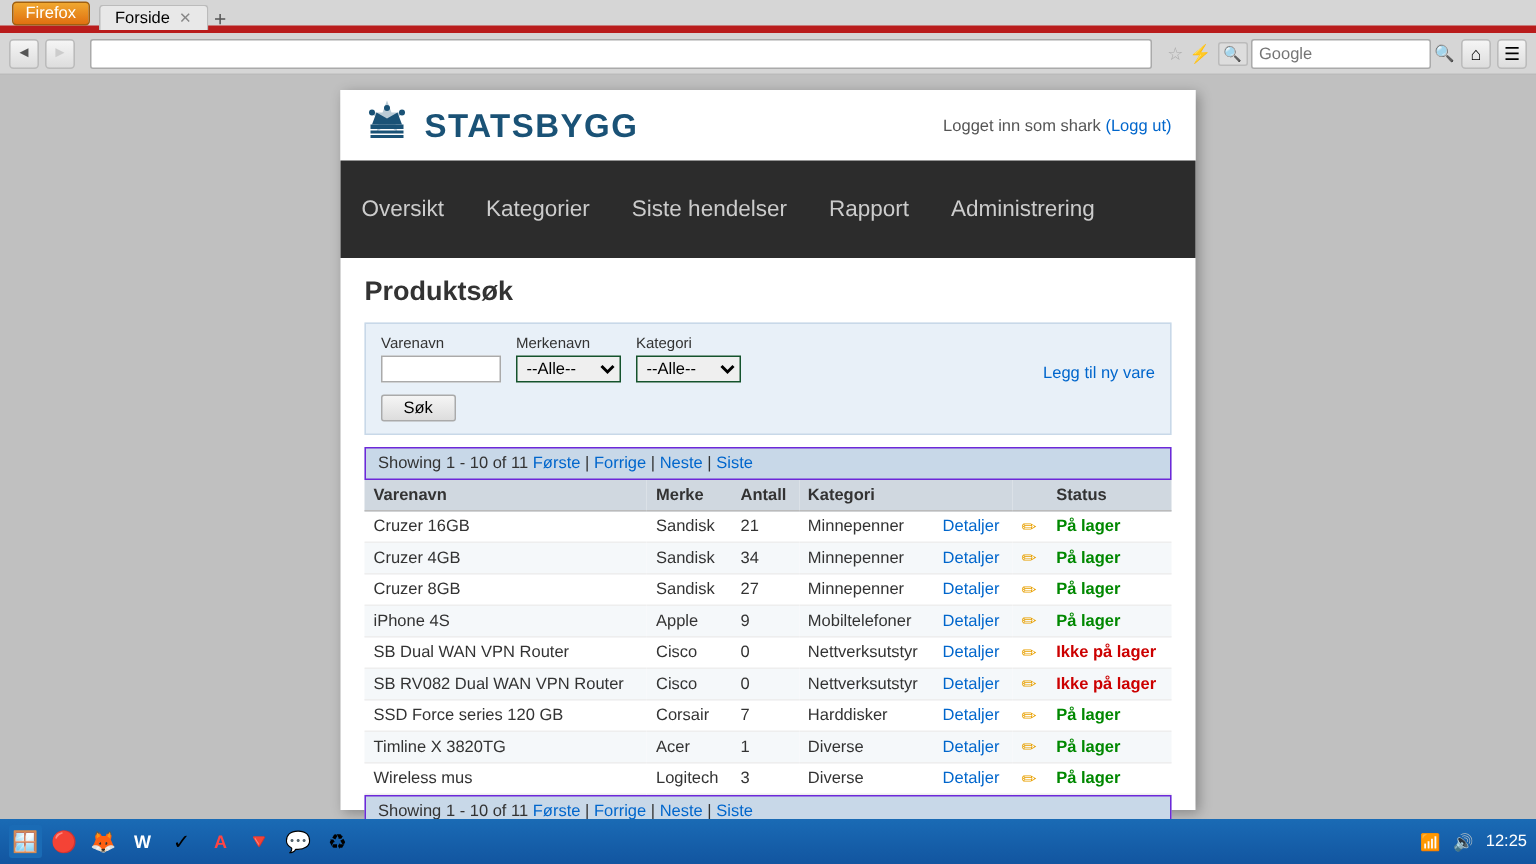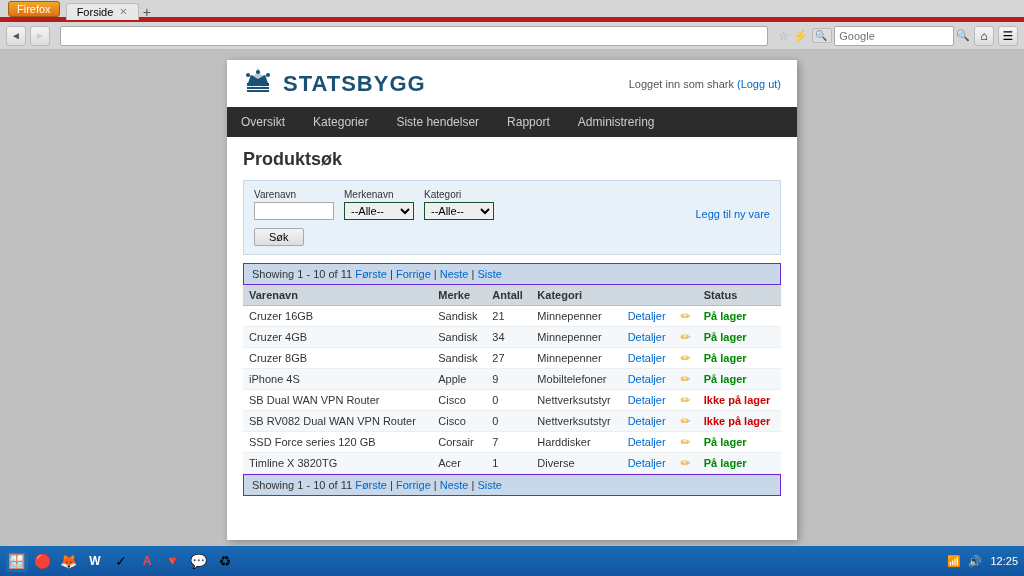--- a/index.html
+++ b/index.html
@@ -28,21 +28,21 @@
     
     .site-header { padding: 5px 16px; display: flex; align-items: center; justify-content: space-between; background: white; }
     .logo-area { display: flex; align-items: center; gap: 10px; }
     .logo-icon { color: #1a5276; font-size: 28px; }
     .logo-text { font-size: 22px; font-weight: bold; color: #1a5276; letter-spacing: 1px; }
     .login-info { font-size: 11px; color: #555; }
     .login-info a { color: #0066cc; text-decoration: none; }
 
     
     .main-nav { background: #2c2c2c; display: flex; padding: 0; }
-    .nav-item { color: #ccc; font-size: 12px; padding: 8px 14px; cursor: pointer; white-space: nowrap; }
+    .nav-item { color: #ccc; font-size: 15px; padding: 24px 14px; cursor: pointer; white-space: nowrap; }
 
     
     .content-area { padding: 12px 16px; }
 
     .page-title { font-size: 18px; color: #333; margin-bottom: 10px; font-weight: bold; }
 
     
     .search-form { background: #e8f0f8; border: 1px solid #c8d8e8; padding: 8px 10px; margin-bottom: 8px; }
     .form-row { display: flex; align-items: flex-end; gap: 10px; }
     .form-group { display: flex; flex-direction: column; }
@@ -254,20 +254,29 @@
     </tr>
             <tr>
       <td>Timline X 3820TG</td>
       <td>Acer</td>
       <td>1</td>
       <td>Diverse</td>
       <td><a href="#" class="detail-link">Detaljer</a></td>
       <td><span class="edit-icon">✏</span></td>
       <td><span class="status-green">På lager</span></td>
     </tr>
+            <tr>
+      <td>Wireless mus</td>
+      <td>Logitech</td>
+      <td>3</td>
+      <td>Diverse</td>
+      <td><a href="#" class="detail-link">Detaljer</a></td>
+      <td><span class="edit-icon">✏</span></td>
+      <td><span class="status-green">På lager</span></td>
+    </tr>
           </tbody>
       </table>
 
       <div class="pagination-bar" style="margin-top:0;">
         <span>Showing 1 - 10 of 11</span>
         <span> </span>
         <a href="#">Første</a>
         <span> | </span>
         <a href="#">Forrige</a>
         <span> | </span>

